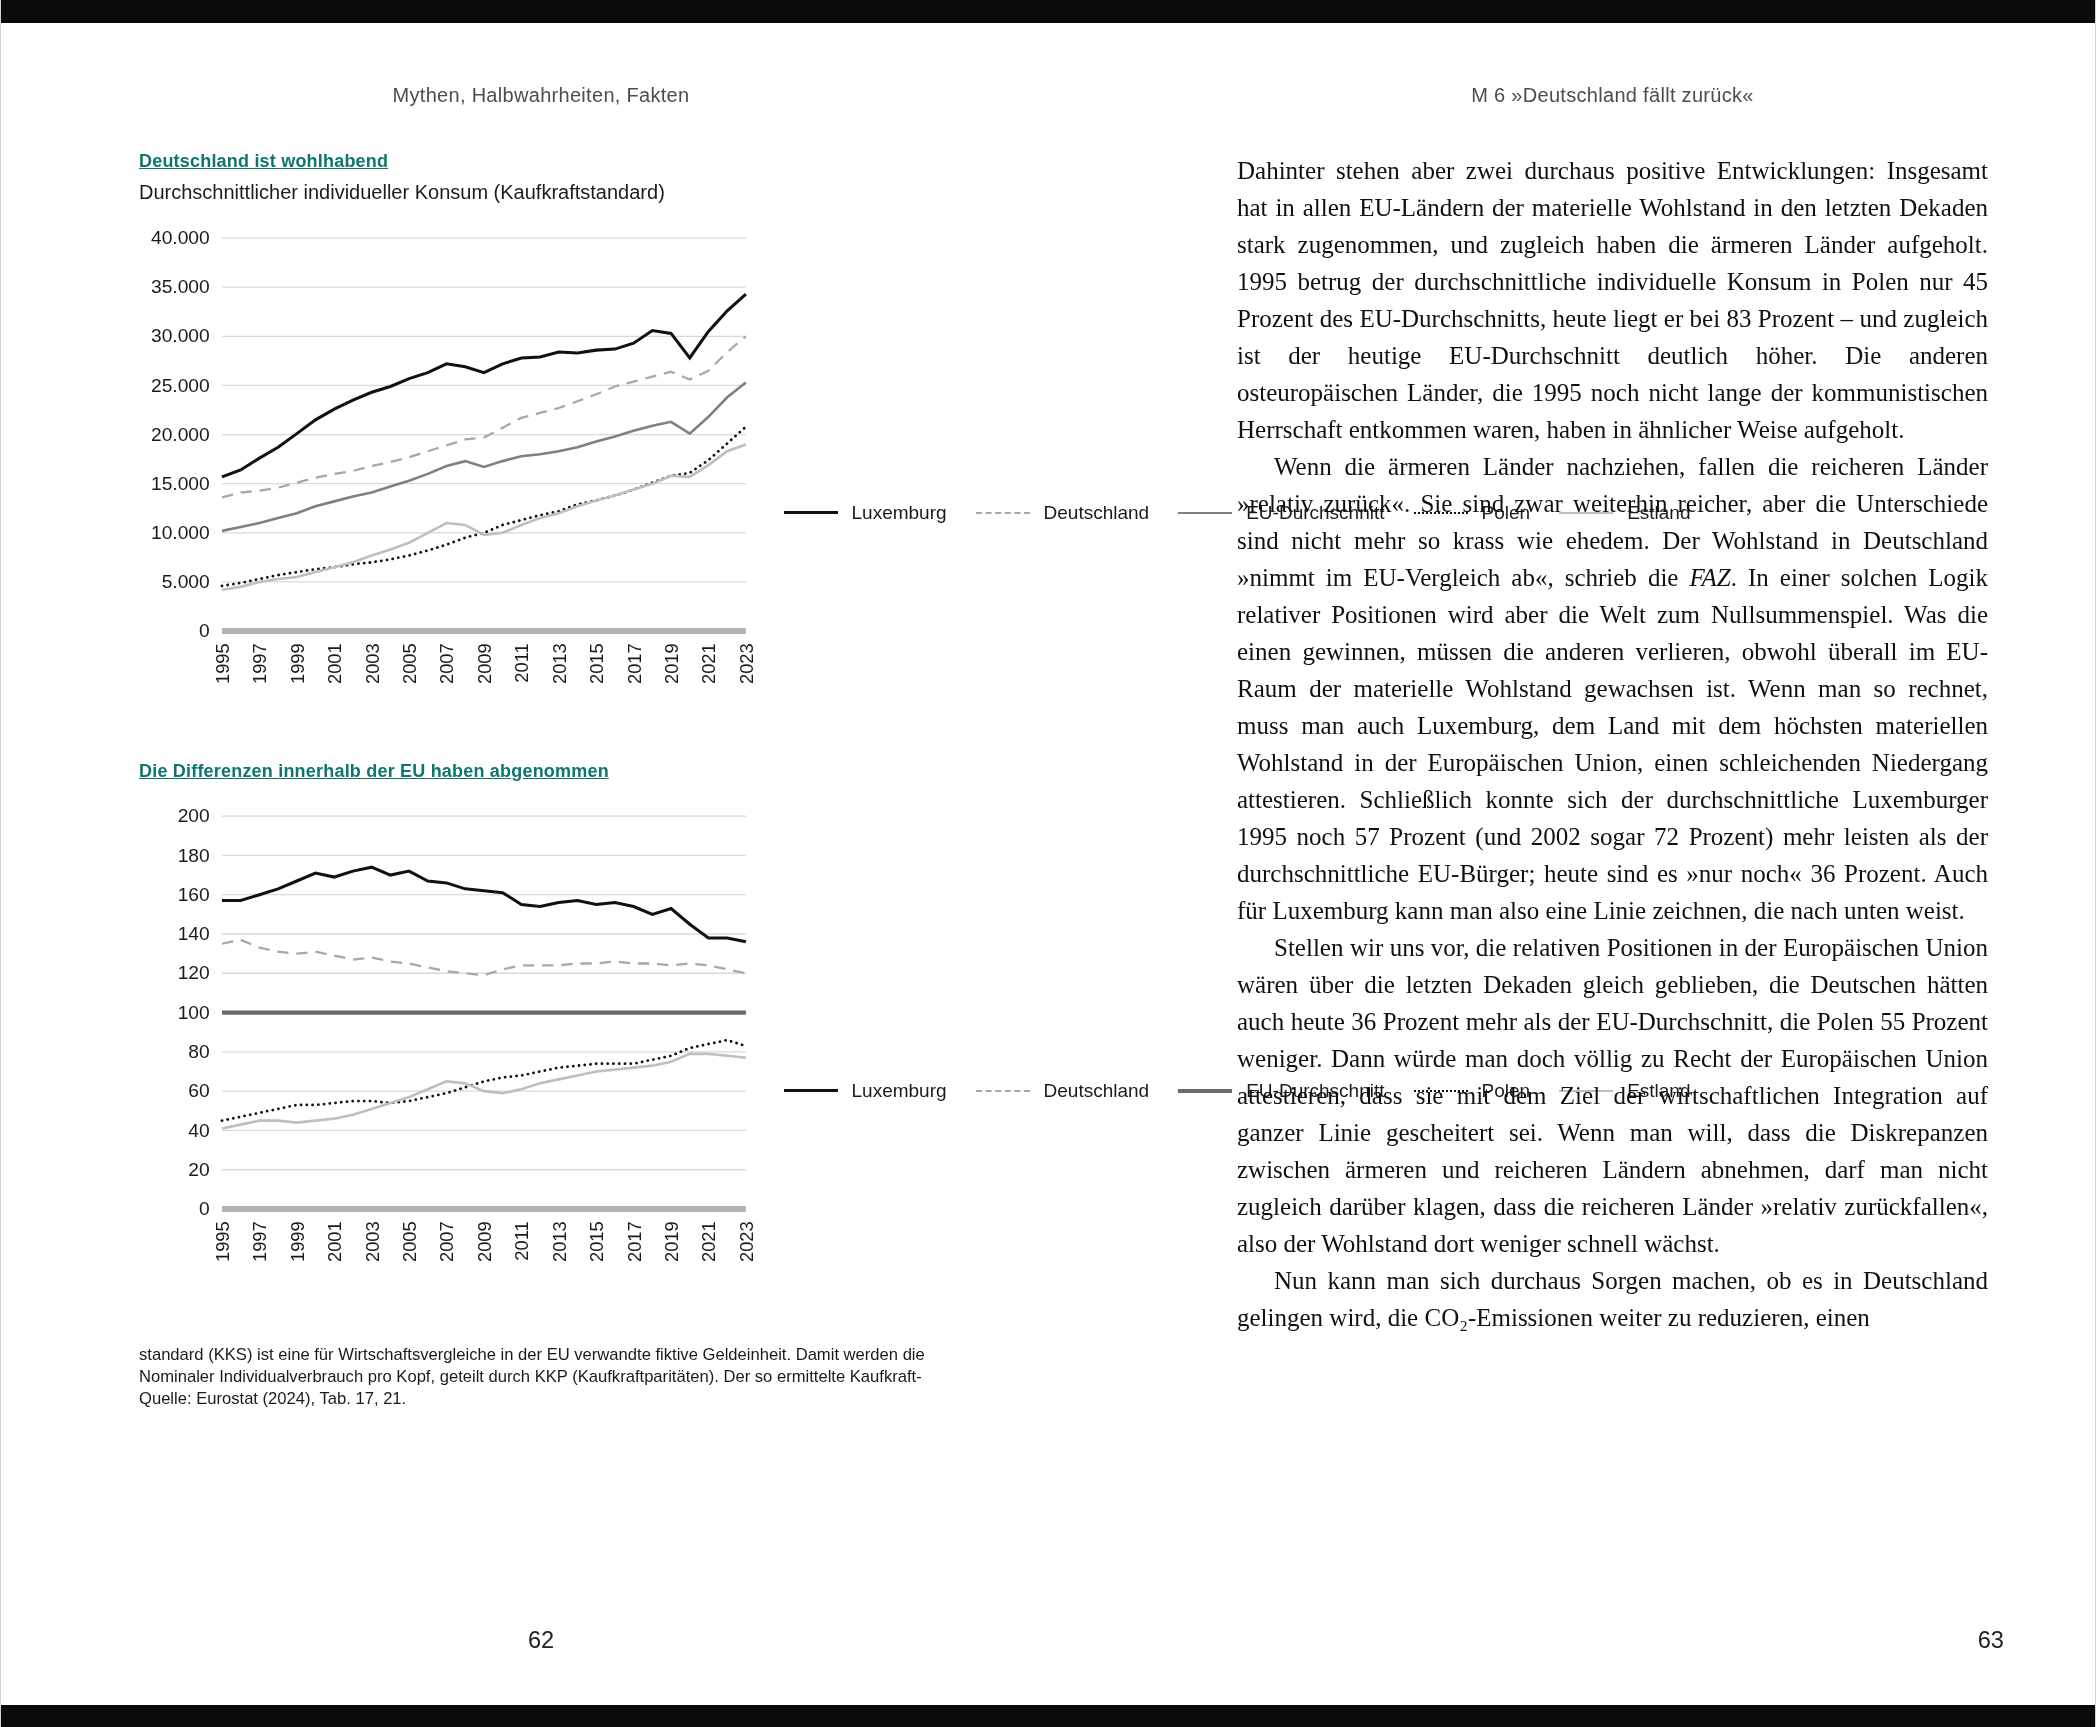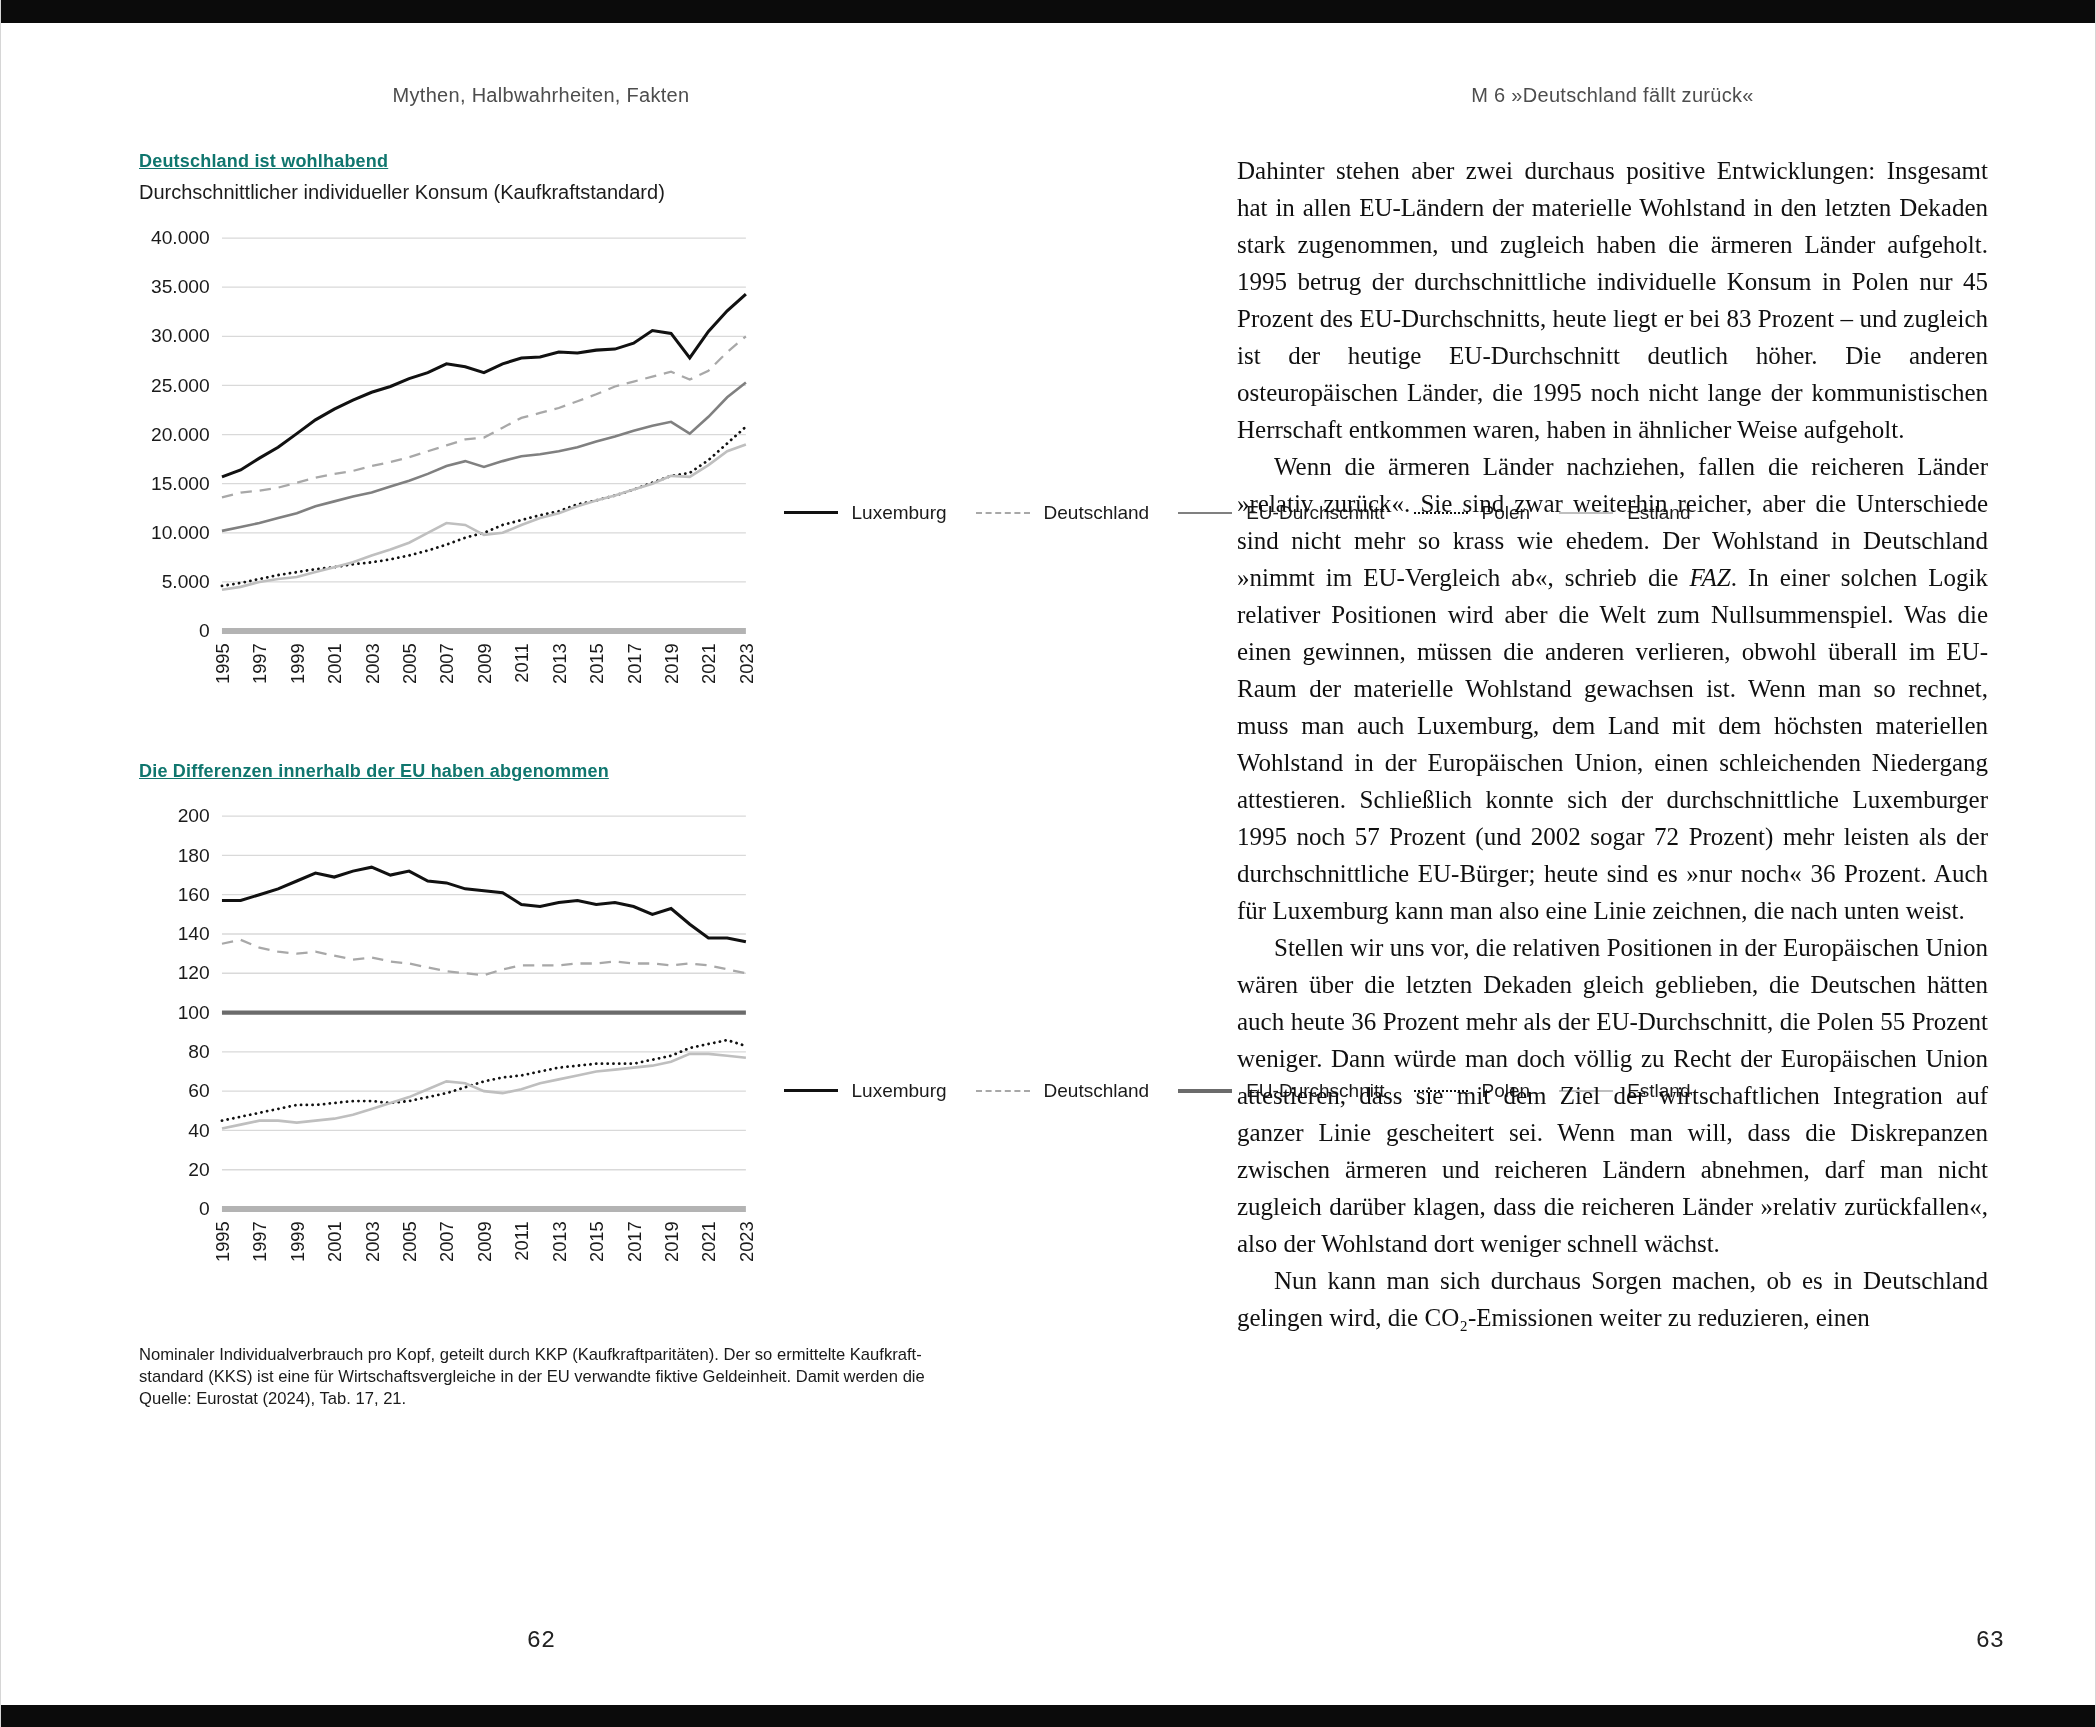--- a/index.html
+++ b/index.html
@@ -54,21 +54,21 @@
     margin-left:188px;width:751px;margin-top:45px;
     font-family:"Liberation Serif", serif;
     font-size:25px;line-height:37px;color:#101010;
     text-align:justify;
   }
   .body-text p{margin:0;text-indent:37px;}
   .body-text p.first{text-indent:0;}
 
   .page-num{
     position:absolute;bottom:51px;
-    font-family:Liberation Mono, monospace;
+    font-family:Liberation Sans, sans-serif;
     font-size:23.6px;color:#222;text-align:center;
   }
   .page-num.left{left:138px;width:804px;}
   .page-num.right{left:204px;width:751px;text-align:right;}
 </style>
 </head>
 <body>
 
 <div class="screen">
   <div class="bar top"></div>
@@ -214,22 +214,22 @@
               </div>
               <div class="legend-item">
                 <div class="legend-sample" style="border-top: 2.6px solid rgb(191, 191, 191);"></div>
                 <div class="legend-label">Estland</div>
               </div>
             </div>
         </div>
       </div>
 
       <div class="footnote">
+          <div>standard (KKS) ist eine für Wirtschaftsvergleiche in der EU verwandte fiktive Geldeinheit. Damit werden die</div>
           <div>Nominaler Individualverbrauch pro Kopf, geteilt durch KKP (Kaufkraftparitäten). Der so ermittelte Kaufkraft-</div>
-          <div>standard (KKS) ist eine für Wirtschaftsvergleiche in der EU verwandte fiktive Geldeinheit. Damit werden die</div>
           <div>Quelle: Eurostat (2024), Tab. 17, 21.</div>
         </div>
 
       <div class="page-num left">62</div>
     </div>
 
     <div class="page">
       <div class="running-head right-head">M 6 »Deutschland fällt zurück«</div>
 
       <div class="body-text">

